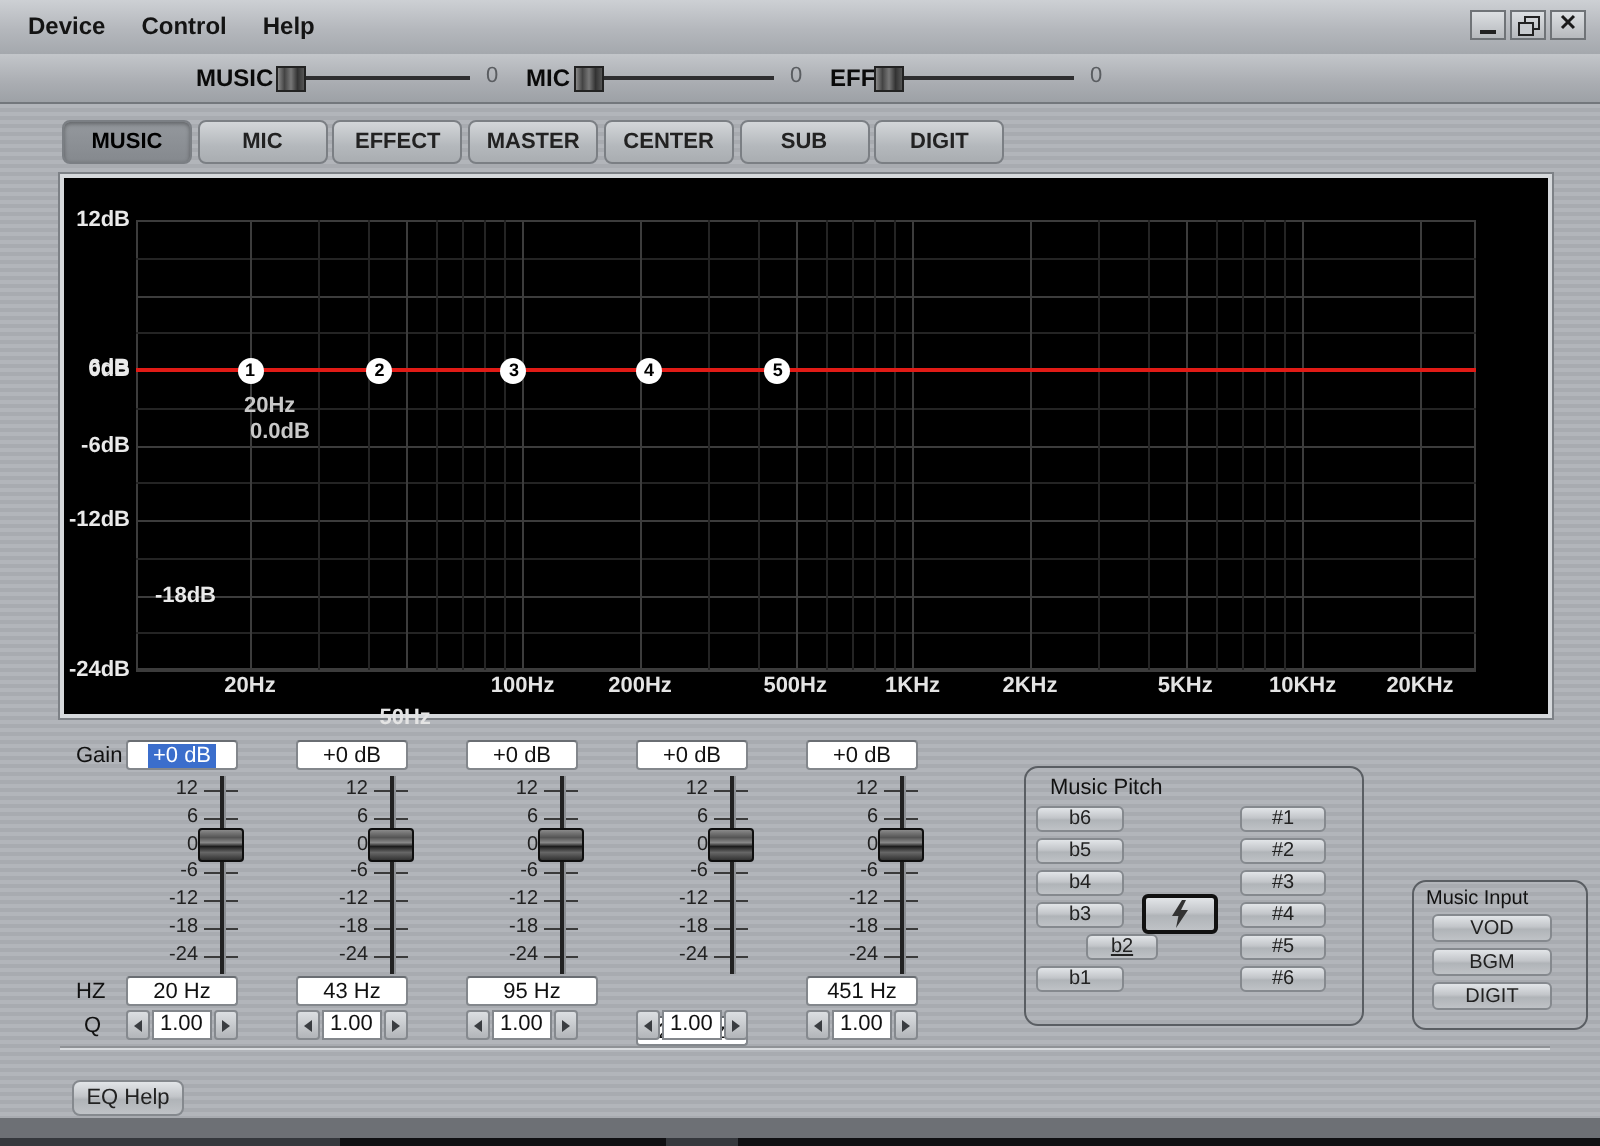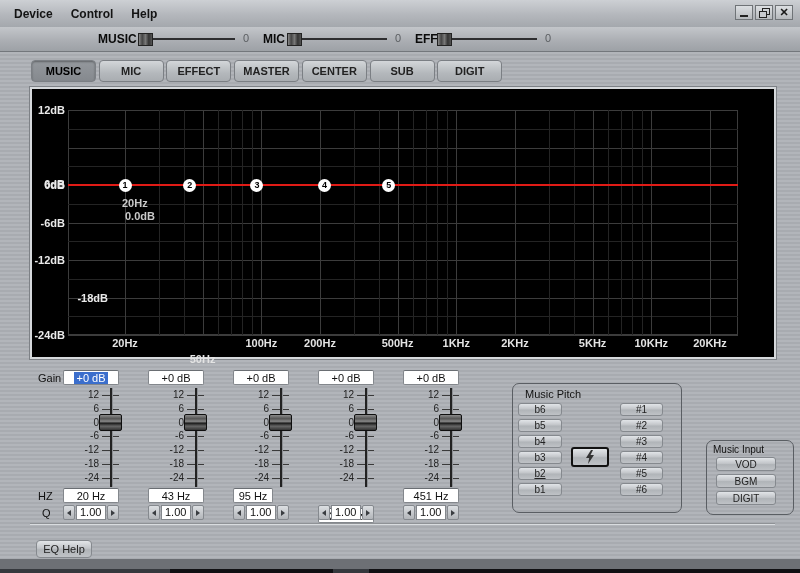--- a/index.html
+++ b/index.html
@@ -261,21 +261,21 @@
     <div class="scale-num" style="left: 219px; top: 431.49px; width: 50px;">-6</div>
     <div class="tick" style="left: 272px; top: 436.49px; width: 17px;"></div>
     <div class="scale-num" style="left: 219px; top: 445.32px; width: 50px;">-12</div>
     <div class="tick" style="left: 272px; top: 450.32px; width: 17px;"></div>
     <div class="scale-num" style="left: 219px; top: 459.15px; width: 50px;">-18</div>
     <div class="tick" style="left: 272px; top: 464.15px; width: 17px;"></div>
     <div class="scale-num" style="left: 219px; top: 472.98px; width: 50px;">-24</div>
     <div class="tick" style="left: 272px; top: 477.98px; width: 17px;"></div>
     <div class="vtrack" style="left: 280px; top: 388px; height: 99px;"></div>
     <div class="vhandle" style="left: 269px; top: 414px;"></div>
-    <div class="valbox" style="left: 233px; top: 488px; width: 40px;">95 Hz</div>
+    <div class="valbox" style="left: 233px; top: 488px; width: 66px;">95 Hz</div>
     <div class="qwrap" style="left: 233px; top: 505px; width: 56px;">
       <div class="qbtn" style="left: 0px;">
         <div class="tri-l"></div>
       </div>
       <div class="qfield" style="left: 13px; width: 30px;">1.00</div>
       <div class="qbtn" style="left: 44px;">
         <div class="tri-r"></div>
       </div>
     </div>
     <div class="valbox" style="left: 318px; top: 370px; width: 56px;">+0 dB</div>
@@ -335,21 +335,21 @@
   </div>
 
 <div class="group" style="left:512px;top:383px;width:168px;height:128px;">
   <div class="group-title" style="left:12px;top:4px;">Music Pitch</div>
 </div>
 <div id="pitch-buttons">
     <div class="btn3d" style="left: 518px; top: 403px; width: 44px; height: 13px;">b6</div>
     <div class="btn3d" style="left: 518px; top: 419px; width: 44px; height: 13px;">b5</div>
     <div class="btn3d" style="left: 518px; top: 435px; width: 44px; height: 13px;">b4</div>
     <div class="btn3d" style="left: 518px; top: 451px; width: 44px; height: 13px;">b3</div>
-    <div class="btn3d" style="left: 518px; top: 467px; width: 44px; height: 13px; text-decoration: underline;">b2</div>
+    <div class="btn3d" style="left: 543px; top: 467px; width: 36px; height: 13px; text-decoration: underline;">b2</div>
     <div class="btn3d" style="left: 518px; top: 483px; width: 44px; height: 13px;">b1</div>
     <div class="btn3d" style="left: 620px; top: 403px; width: 43px; height: 13px;">#1</div>
     <div class="btn3d" style="left: 620px; top: 419px; width: 43px; height: 13px;">#2</div>
     <div class="btn3d" style="left: 620px; top: 435px; width: 43px; height: 13px;">#3</div>
     <div class="btn3d" style="left: 620px; top: 451px; width: 43px; height: 13px;">#4</div>
     <div class="btn3d" style="left: 620px; top: 467px; width: 43px; height: 13px;">#5</div>
     <div class="btn3d" style="left: 620px; top: 483px; width: 43px; height: 13px;">#6</div>
   </div>
 <div class="btn3d focused" style="left:571px;top:447px;width:38px;height:20px;">
   <svg width="10" height="14" viewBox="0 0 10 14">

